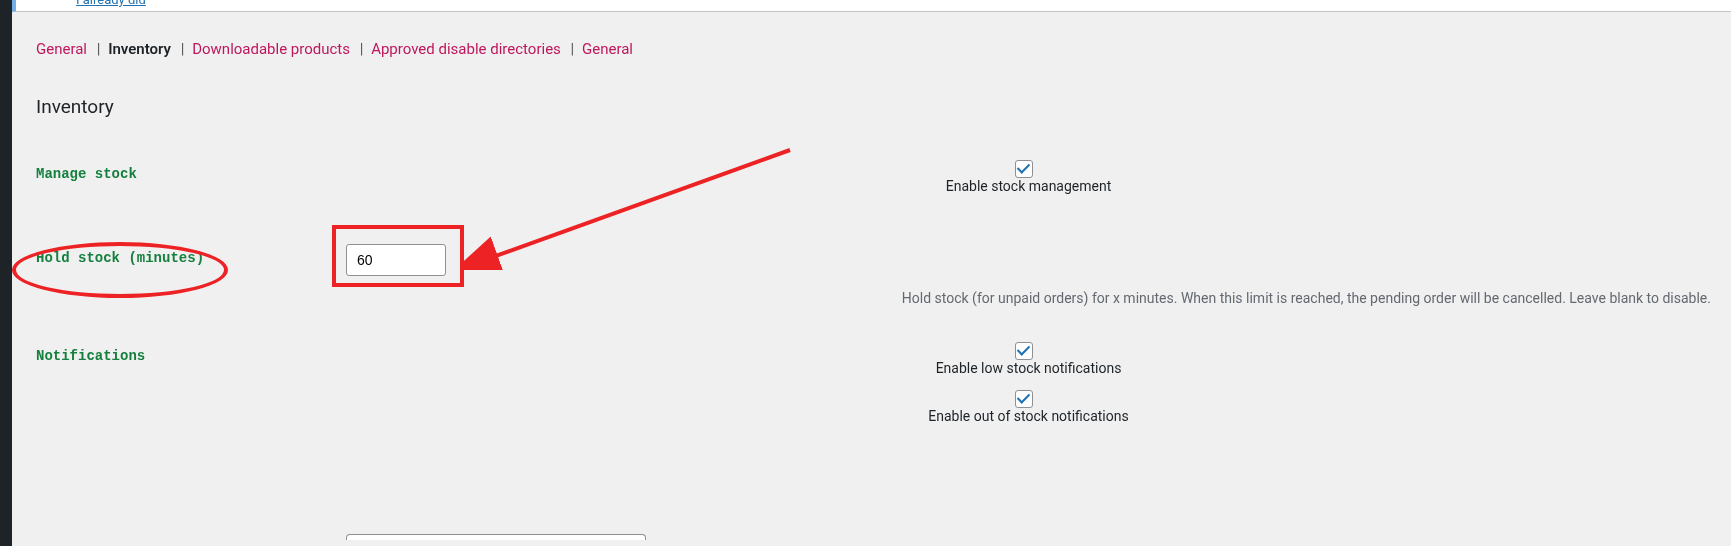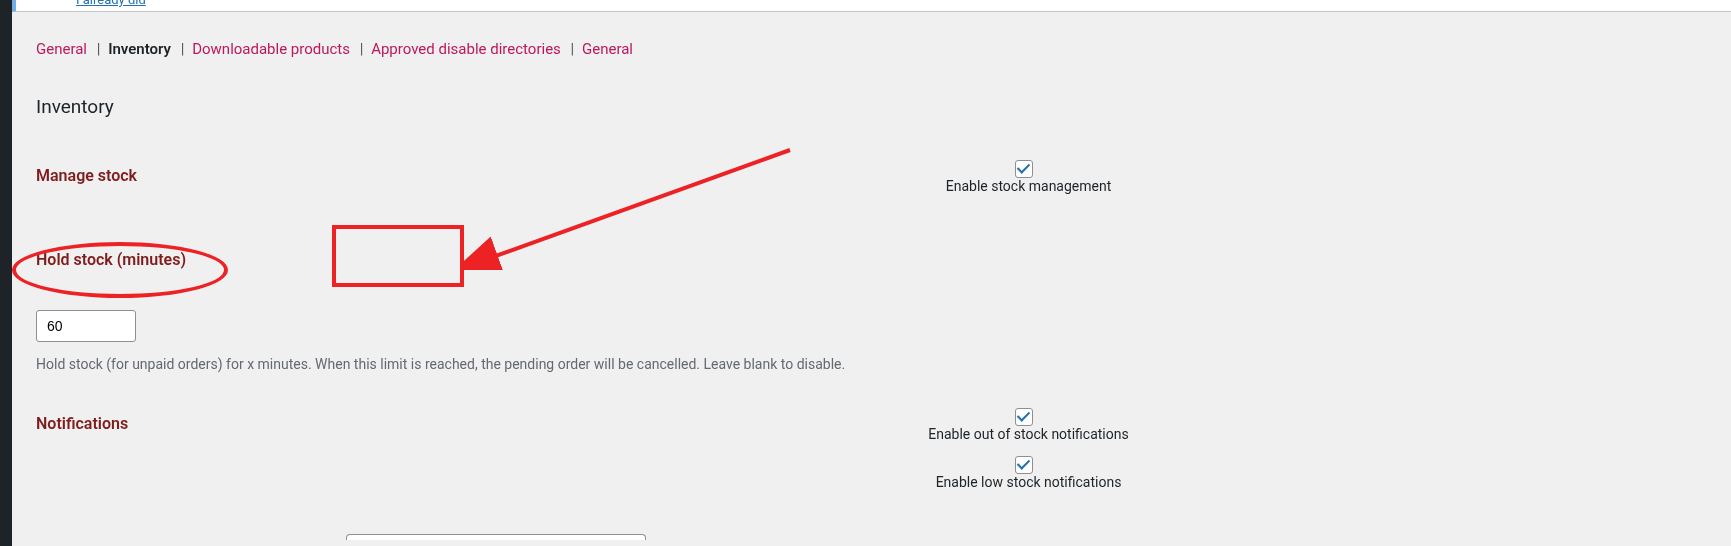--- a/index.html
+++ b/index.html
@@ -74,23 +74,24 @@
     }
     .row {
       display: flex;
       align-items: flex-start;
       margin-bottom: 24px;
     }
     .row .label-col {
       width: 310px;
       flex-shrink: 0;
       padding-top: 6px;
-      font-size: 16px;
+      font-size: 14px;
       font-weight: 600;
-      color: #7f1d1d;
+      color: #15803d;
+      font-family: Liberation Mono, monospace;
     }
     .row .field-col {
       flex: 1;
     }
     .checkbox-line {
       display: flex;
       align-items: center;
       margin-bottom: 14px;
       flex-direction: column;
     }
@@ -162,23 +163,23 @@
       width: 132px;
       height: 62px;
     }
     .arrow-svg {
       position: absolute;
       left: 460px;
       top: 140px;
       width: 340px;
       height: 130px;
     }
-    .row-hold { margin-top: 36px; margin-bottom: 36px; flex-direction: column;}
+    .row-hold { margin-top: 36px; margin-bottom: 36px;}
     .row-notif { }
-    .field-col-hold { padding-top: 0px; margin-top: 41px;}
+    .field-col-hold { padding-top: 0px;}
     .hold-label-wrap { position: relative; }
     .outlined-select {
       position: absolute;
       left: 346px;
       bottom: 6px;
       width: 300px;
       height: 6px;
       border-top: 1px solid #8c8f94;
       border-left: 1px solid #8c8f94;
       border-right: 1px solid #8c8f94;
@@ -229,26 +230,26 @@
     <div class="field-col field-col-hold">
       <input type="number" value="60" style="">
       <p class="description">Hold stock (for unpaid orders) for x minutes. When this limit is reached, the pending order will be cancelled. Leave blank to disable.</p>
     </div>
   </div>
 
   <div class="row row-notif">
     <div class="label-col">Notifications</div>
     <div class="field-col">
       <div class="checkbox-line">
+        <input type="checkbox" id="cb-low" checked="" style="">
+        <label for="cb-low">Enable low stock notifications</label>
+      </div>
+      <div class="checkbox-line">
         <input type="checkbox" id="cb-oos" checked="" style="">
         <label for="cb-oos">Enable out of stock notifications</label>
-      </div>
-      <div class="checkbox-line">
-        <input type="checkbox" id="cb-low" checked="" style="">
-        <label for="cb-low">Enable low stock notifications</label>
       </div>
     </div>
   </div>
 
 </div>
 
 <div class="outlined-select"></div>
 
 <div class="annotation-layer">
   <div class="red-ellipse"></div>

